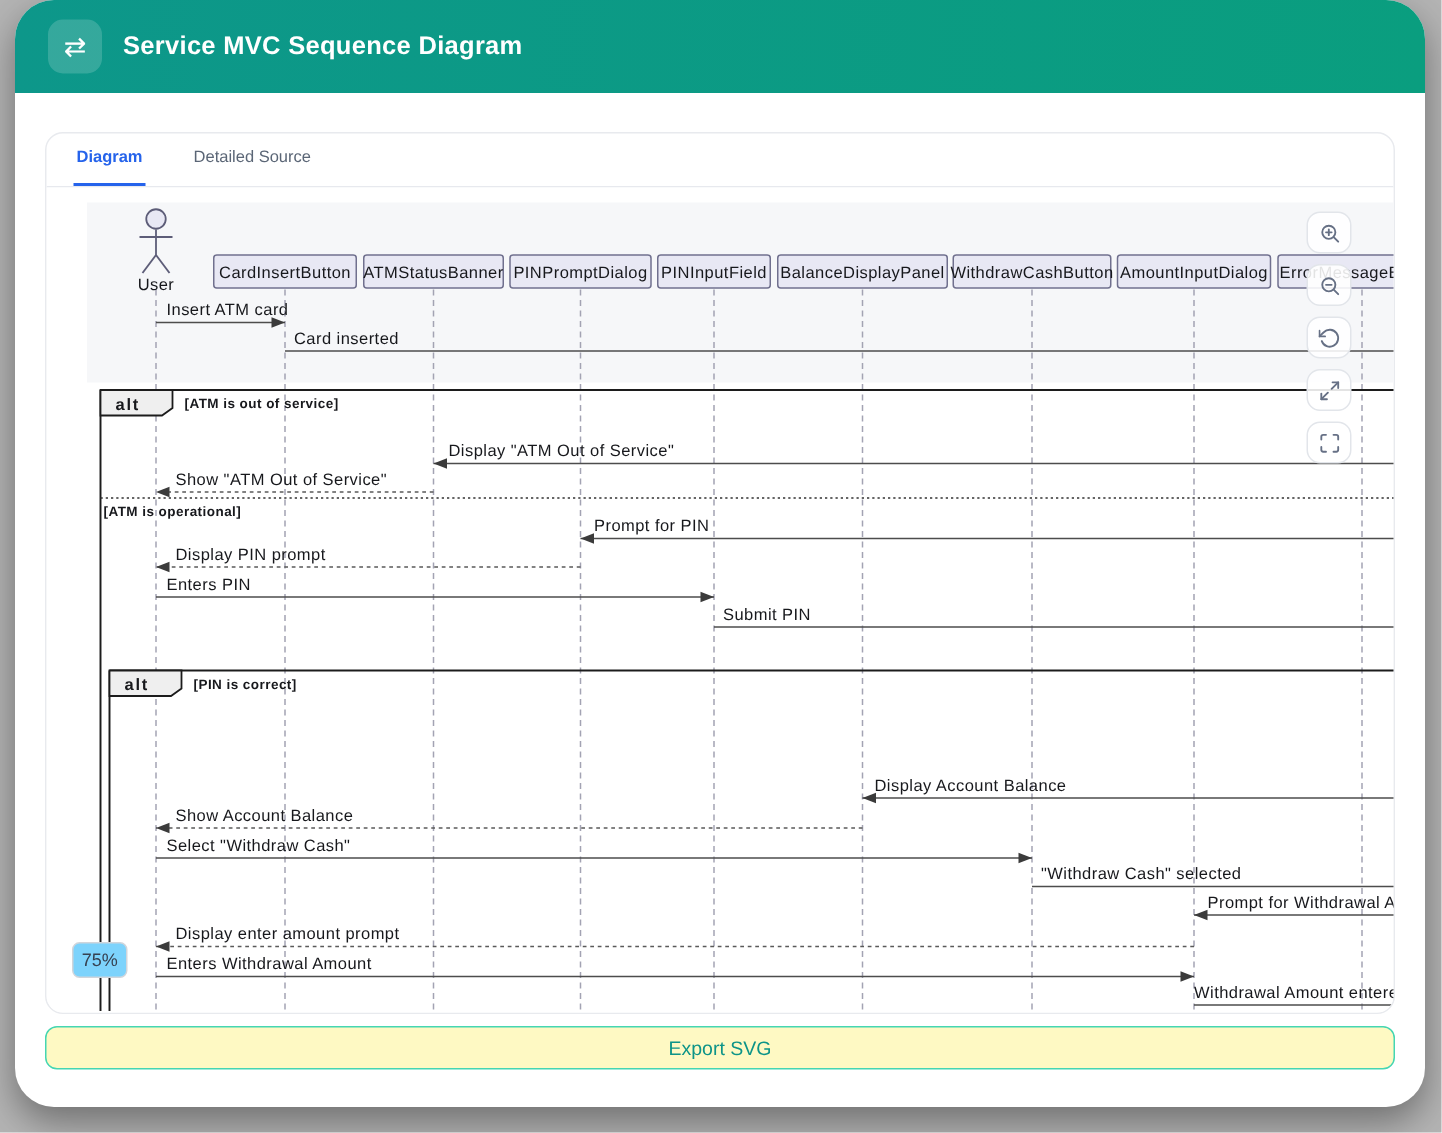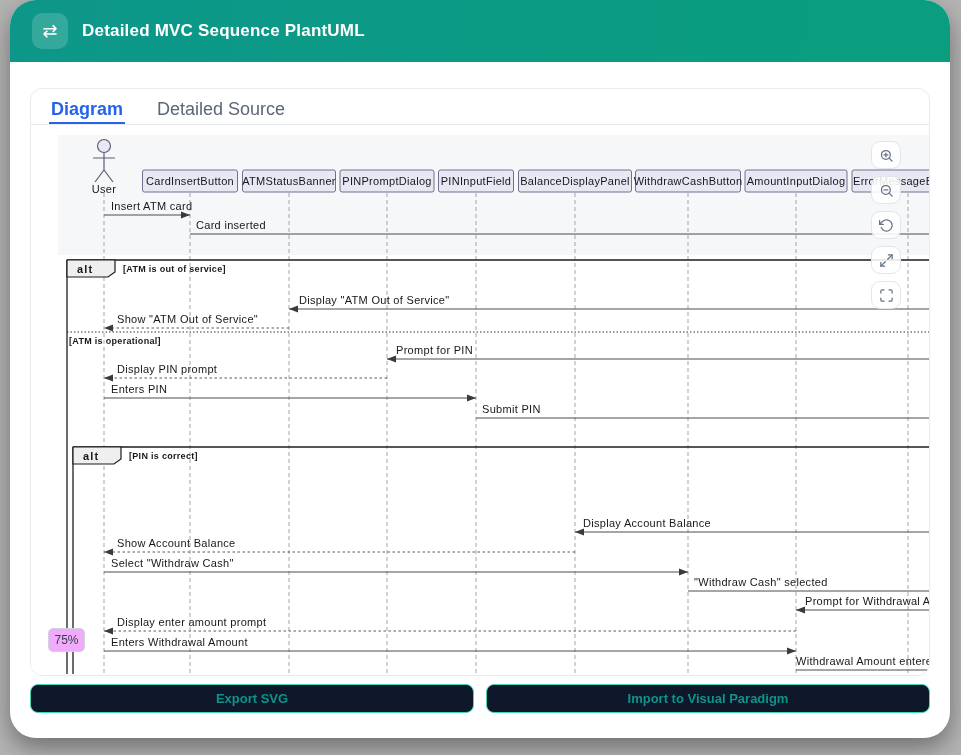--- a/index.html
+++ b/index.html
@@ -9,44 +9,44 @@
             border-radius:26px; overflow:hidden; box-shadow:0 10px 24px rgba(0,0,0,.38); }
   header { height:62px; background:linear-gradient(92deg,#0d978a 0%,#0a9e7f 100%);
            display:flex; align-items:center; gap:14px; padding:0 22px; }
   .hicon { width:36px; height:36px; border-radius:10px; background:rgba(255,255,255,.17);
            color:#fff; font-size:18px; display:flex; align-items:center; justify-content:center; }
   .htext h1 { color:#fff; font-size:17px; font-weight:700; letter-spacing:.2px; }
   .htext p { color:rgba(255,255,255,.85); font-size:12px; margin-top:3px; }
   .content { padding:26px 20px 0 20px; }
   .panel { border:1px solid #e8eaee; border-radius:12px; height:588px; overflow:hidden; background:#fff; }
   .tabbar { height:36px; display:flex; gap:30px; padding:0 0 0 18px; border-bottom:1px solid #e7e9ee; }
-  .tab { font-size:18px; color:#5b6676; font-weight:500; padding:10px 2px 0 2px; cursor:pointer;
+  .tab { font-size:11px; color:#5b6676; font-weight:500; padding:10px 2px 0 2px; cursor:pointer;
          border-bottom:2px solid transparent; }
   .tab.active { color:#2563eb; font-weight:700; border-bottom-color:#2563eb; }
   .viewport { position:relative; height:551px; background:#fff; }
   svg text { font-family:"Liberation Sans", sans-serif; }
   .controls { position:absolute; top:16px; right:28px; display:flex; flex-direction:column; gap:7px; }
   .ctrl { width:30px; height:28px; border-radius:9px; border:1px solid #e2e5ea; background:rgba(255,255,255,.88);
           display:flex; align-items:center; justify-content:center; color:#667085; cursor:pointer; }
   .ctrl svg { stroke:#667085; }
-  .zoom-badge { position:absolute; left:17px; top:503px; width:37px; height:24px; background:#f0abfc;
+  .zoom-badge { position:absolute; left:17px; top:503px; width:37px; height:24px; background:#7dd3fc;
                 border:1px solid #d0d5db; border-radius:5px; font-size:12px; color:#374151;
                 display:flex; align-items:center; justify-content:center; }
   .footer { display:flex; gap:12px; margin-top:8px; }
-  .footer button { flex:1; height:29px; background:#0f172a; border:1px solid #45d6b2; border-radius:8px;
-                   color:#0d9488; font-size:13px; font-weight:700; font-family:"Liberation Sans",sans-serif; cursor:pointer; }
+  .footer button { flex:1; height:29px; background:#fef9c3; border:1px solid #45d6b2; border-radius:8px;
+                   color:#0d9488; font-size:13px; font-weight:400; font-family:"Liberation Sans",sans-serif; cursor:pointer; }
 </style>
 </head>
 <body>
 
 <div class="window">
   <header>
     <div class="hicon">⇄</div>
     <div class="htext">
-      <h1>Detailed MVC Sequence PlantUML</h1>
+      <h1>Service MVC Sequence Diagram</h1>
     </div>
   </header>
 
   <div class="content">
     <div class="panel">
       <div class="tabbar">
         <div class="tab active">Diagram</div>
         <div class="tab">Detailed Source</div>
       </div>
 
@@ -181,16 +181,15 @@
               </svg>
           </button>
         </div>
 
         <div class="zoom-badge">75%</div>
       </div>
     </div>
 
     <div class="footer">
       <button>Export SVG</button>
-      <button>Import to Visual Paradigm</button>
     </div>
   </div>
 </div>
 
 </body></html>

